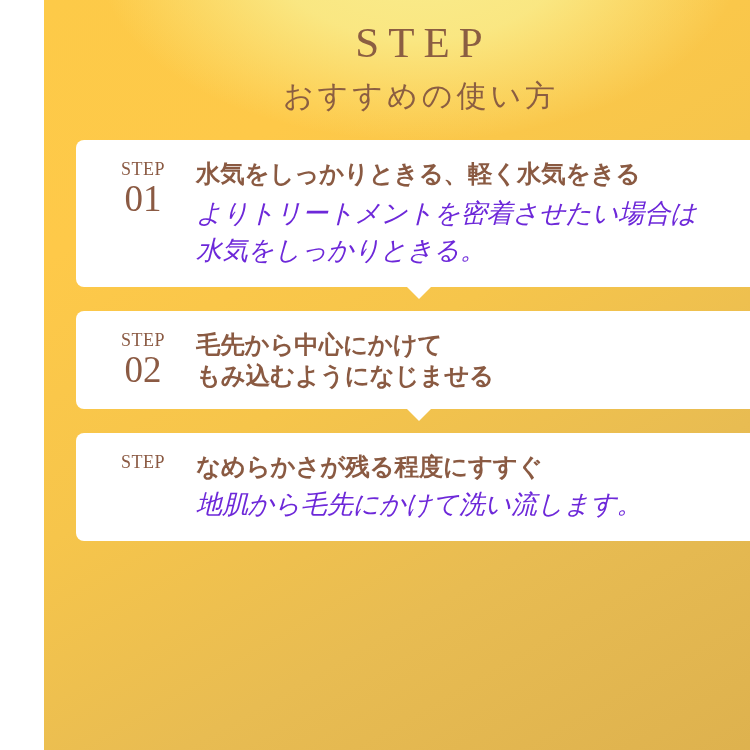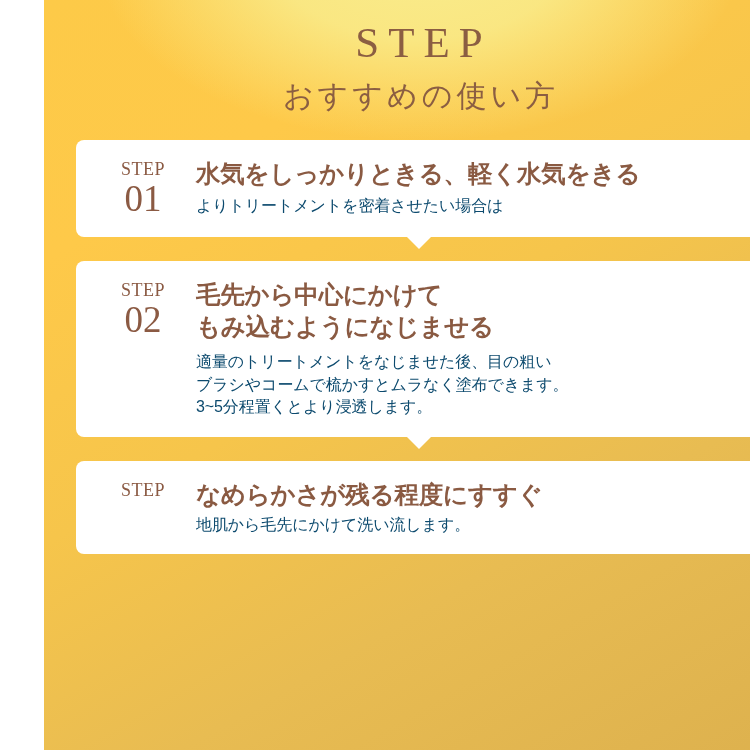--- a/index.html
+++ b/index.html
@@ -113,25 +113,26 @@
     color: #8a5a42;
     font-weight: bold;
     font-size: 24.5px;
     line-height: 1.28;
     letter-spacing: -0.2px;
     margin: 0;
   }
   .step-heading .hl { display: block; }
 
   .step-desc {
-    color: #0c4a6e;
-    font-size: 16px;
+    color: #6d28d9;
+    font-size: 26px;
     line-height: 1.42;
     letter-spacing: -0.1px;
     margin: 4px 0 0 0;
+    font-style: italic;
   }
   .step-desc .dl { display: block; }
 
   
   .card-2 .step-desc { margin-top: 9px; }
   .card-1 .step-desc { margin-top: 5px; }
   .card-3 .step-desc { margin-top: 3px; }
 </style>
 </head>
 <body>
@@ -150,42 +151,38 @@
         <div class="step-badge">
           <span class="step-word">STEP</span>
           <span class="step-num">01</span>
         </div>
         <div class="step-body">
           <p class="step-heading">
             <span class="hl">水気をしっかりときる、軽く水気をきる</span>
           </p>
           <p class="step-desc">
             <span class="dl">よりトリートメントを密着させたい場合は</span>
+            <span class="dl">水気をしっかりときる。</span>
           </p>
         </div>
       </div>
       <span class="arrow"></span>
     </div>
 
     <div class="step-card card-2">
       <div class="step-row">
         <div class="step-badge">
           <span class="step-word">STEP</span>
           <span class="step-num">02</span>
         </div>
         <div class="step-body">
           <p class="step-heading">
             <span class="hl">毛先から中心にかけて</span>
             <span class="hl">もみ込むようになじませる</span>
           </p>
-          <p class="step-desc">
-            <span class="dl">適量のトリートメントをなじませた後、目の粗い</span>
-            <span class="dl">ブラシやコームで梳かすとムラなく塗布できます。</span>
-            <span class="dl">3~5分程置くとより浸透します。</span>
-          </p>
         </div>
       </div>
       <span class="arrow"></span>
     </div>
 
     <div class="step-card card-3 no-arrow">
       <div class="step-row">
         <div class="step-badge">
           <span class="step-word">STEP</span>
         </div>

